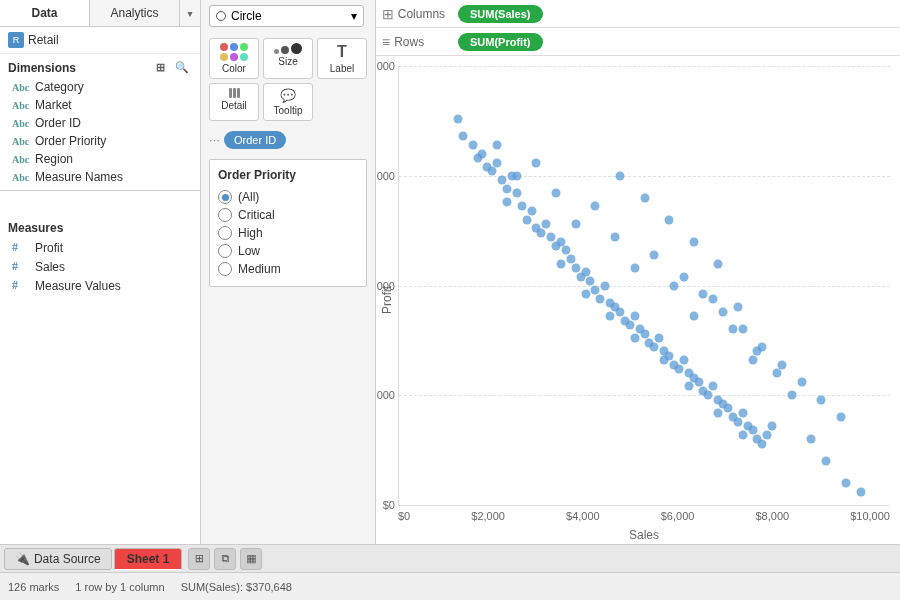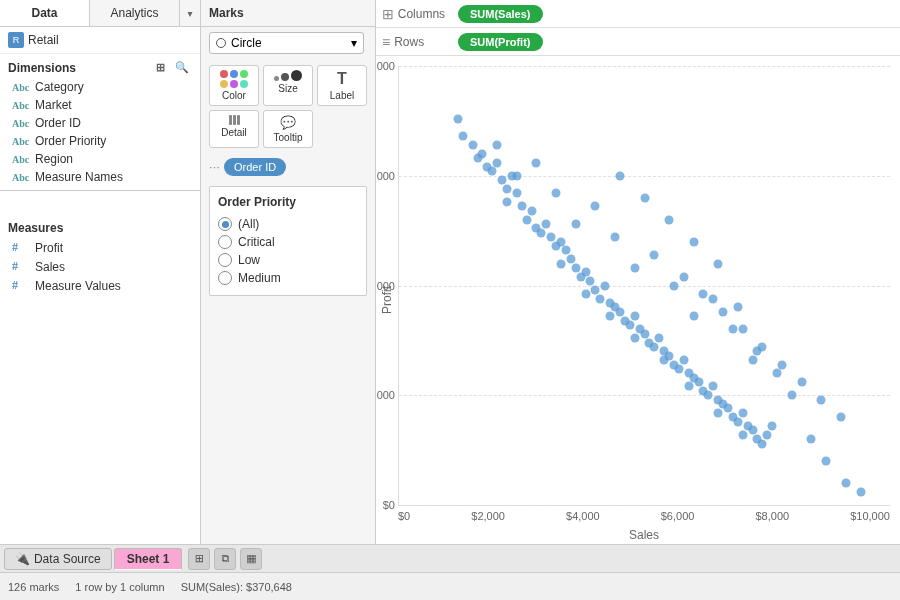--- a/index.html
+++ b/index.html
@@ -80,21 +80,21 @@
 
     
     .scatter-dot { position: absolute; width: 9px; height: 9px; border-radius: 50%; background: #5b9bd5; opacity: 0.75; transform: translate(-50%, 50%); }
 
     
     .status-bar { height: 28px; background: #f0f0f0; border-top: 1px solid #ccc; display: flex; align-items: center; padding: 0 8px; gap: 16px; font-size: 11px; color: #555; }
 
     
     .sheet-tabs { height: 28px; background: #e8e8e8; border-top: 1px solid #ccc; display: flex; align-items: center; padding: 0 4px; gap: 2px; }
     .sheet-tab { padding: 3px 12px; font-size: 12px; cursor: pointer; background: #d0d0d0; border: 1px solid #bbb; border-radius: 3px 3px 0 0; color: #333; }
-    .sheet-tab.active { background: #f9a8d4; border-bottom: 1px solid #fff; font-weight: 600; }
+    .sheet-tab.active { background: #ef4444; border-bottom: 1px solid #fff; font-weight: 600; }
     .sheet-tab-icons { display: flex; gap: 4px; margin-left: 4px; }
     .sheet-icon-btn { width: 22px; height: 22px; background: #d0d0d0; border: 1px solid #bbb; border-radius: 3px; display: flex; align-items: center; justify-content: center; cursor: pointer; font-size: 11px; color: #555; }
     .datasource-tab { padding: 3px 10px; font-size: 12px; cursor: pointer; color: #333; display: flex; align-items: center; gap: 4px; background: #e0e0e0; border: 1px solid #bbb; border-radius: 3px; }
   </style>
 </head>
 <body>
 
 <div class="main-content">
 
   <div class="left-panel">
@@ -160,21 +160,20 @@
           <span>Sales</span>
         </div>
         <div class="field-item">
           <span class="field-type hash" style="color:#4e8fc7;">#</span>
           <span>Measure Values</span>
         </div>
       </div>
   </div>
 
   <div class="middle-panel">
-    <div class="marks-header">Marks</div>
 
     <div class="mark-type-row">
       <div class="mark-type-select">
         <span style="display:flex;align-items:center;gap:5px;">
           <span style="width:10px;height:10px;border-radius:50%;border:1.5px solid #555;"></span>
           <span>Circle</span>
         </span>
         <span>▾</span>
       </div>
     </div>
@@ -225,20 +224,24 @@
     <div class="order-priority-box">
       <div class="op-title">Order Priority</div>
       <div id="order-priority-options">
           <div class="radio-item">
             <div class="radio-circle selected"></div>
             <span>(All)</span>
           </div>
           <div class="radio-item">
             <div class="radio-circle"></div>
             <span>Critical</span>
+          </div>
+          <div class="radio-item">
+            <div class="radio-circle"></div>
+            <span>High</span>
           </div>
           <div class="radio-item">
             <div class="radio-circle"></div>
             <span>Low</span>
           </div>
           <div class="radio-item">
             <div class="radio-circle"></div>
             <span>Medium</span>
           </div>
         </div>

